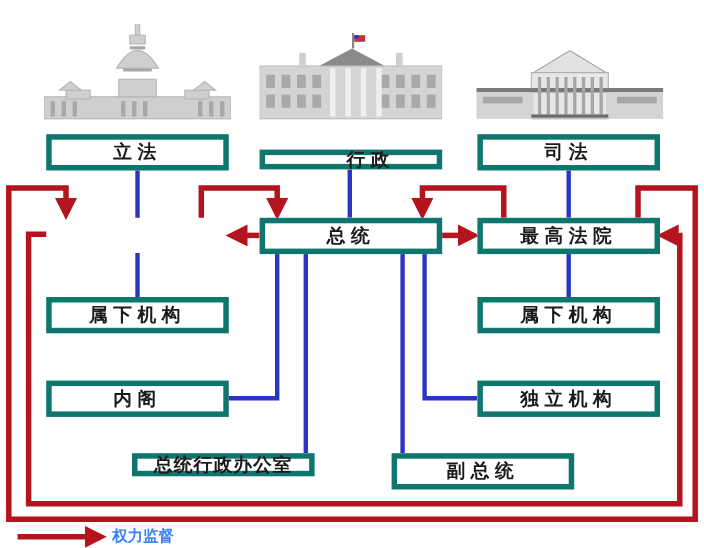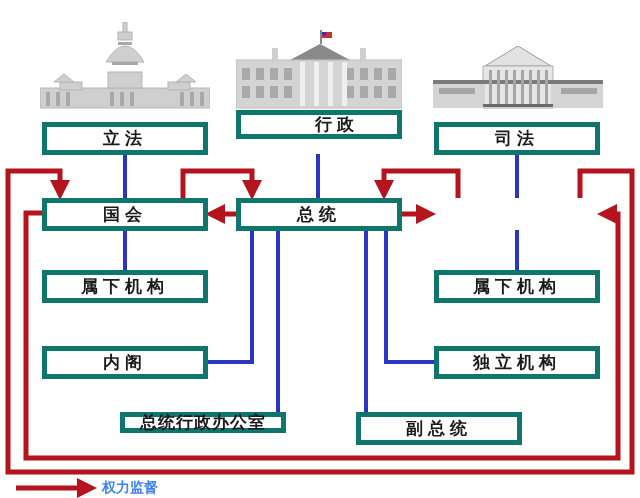--- a/index.html
+++ b/index.html
@@ -135,25 +135,25 @@
         <rect x="96" y="24" width="3" height="34"></rect>
         <rect x="104" y="24" width="3" height="34"></rect>
         <rect x="112" y="24" width="3" height="34"></rect>
       <rect x="6" y="42" width="36" height="6"></rect>
         <rect x="128" y="42" width="36" height="6"></rect>
     </g>
     <rect x="50" y="58" width="70" height="3" fill="#6a6a6a"></rect>
   </svg>
 
   <div class="node" style="left:42px;top:122px;width:166px;height:33px;">立法</div>
-  <div class="node" style="left:236px;top:110px;width:166px;height:29px;padding-left:36px;">行政</div>
+  <div class="node" style="left:236px;top:136px;width:166px;height:18px;padding-left:36px;">行政</div>
   <div class="node" style="left:434px;top:122px;width:166px;height:33px;">司法</div>
 
-  <div class="node" style="left:42px;top:198px;width:166px;height:33px;">国会</div>
   <div class="node" style="left:236px;top:198px;width:166px;height:33px;">总统</div>
+  <div class="node" style="left:434px;top:198px;width:166px;height:33px;">最高法院</div>
 
   <div class="node" style="left:42px;top:270px;width:166px;height:33px;">属下机构</div>
   <div class="node" style="left:434px;top:270px;width:166px;height:33px;">属下机构</div>
   <div class="node" style="left:42px;top:346px;width:166px;height:33px;">内阁</div>
   <div class="node" style="left:434px;top:346px;width:166px;height:33px;">独立机构</div>
   <div class="node" style="left:120px;top:412px;width:166px;height:21px;letter-spacing:1px;">总统行政办公室</div>
   <div class="node" style="left:356px;top:412px;width:166px;height:33px;">副总统</div>
 
   <div class="legend" style="left:98px;">
     <span class="legend-label">权力监督</span>

